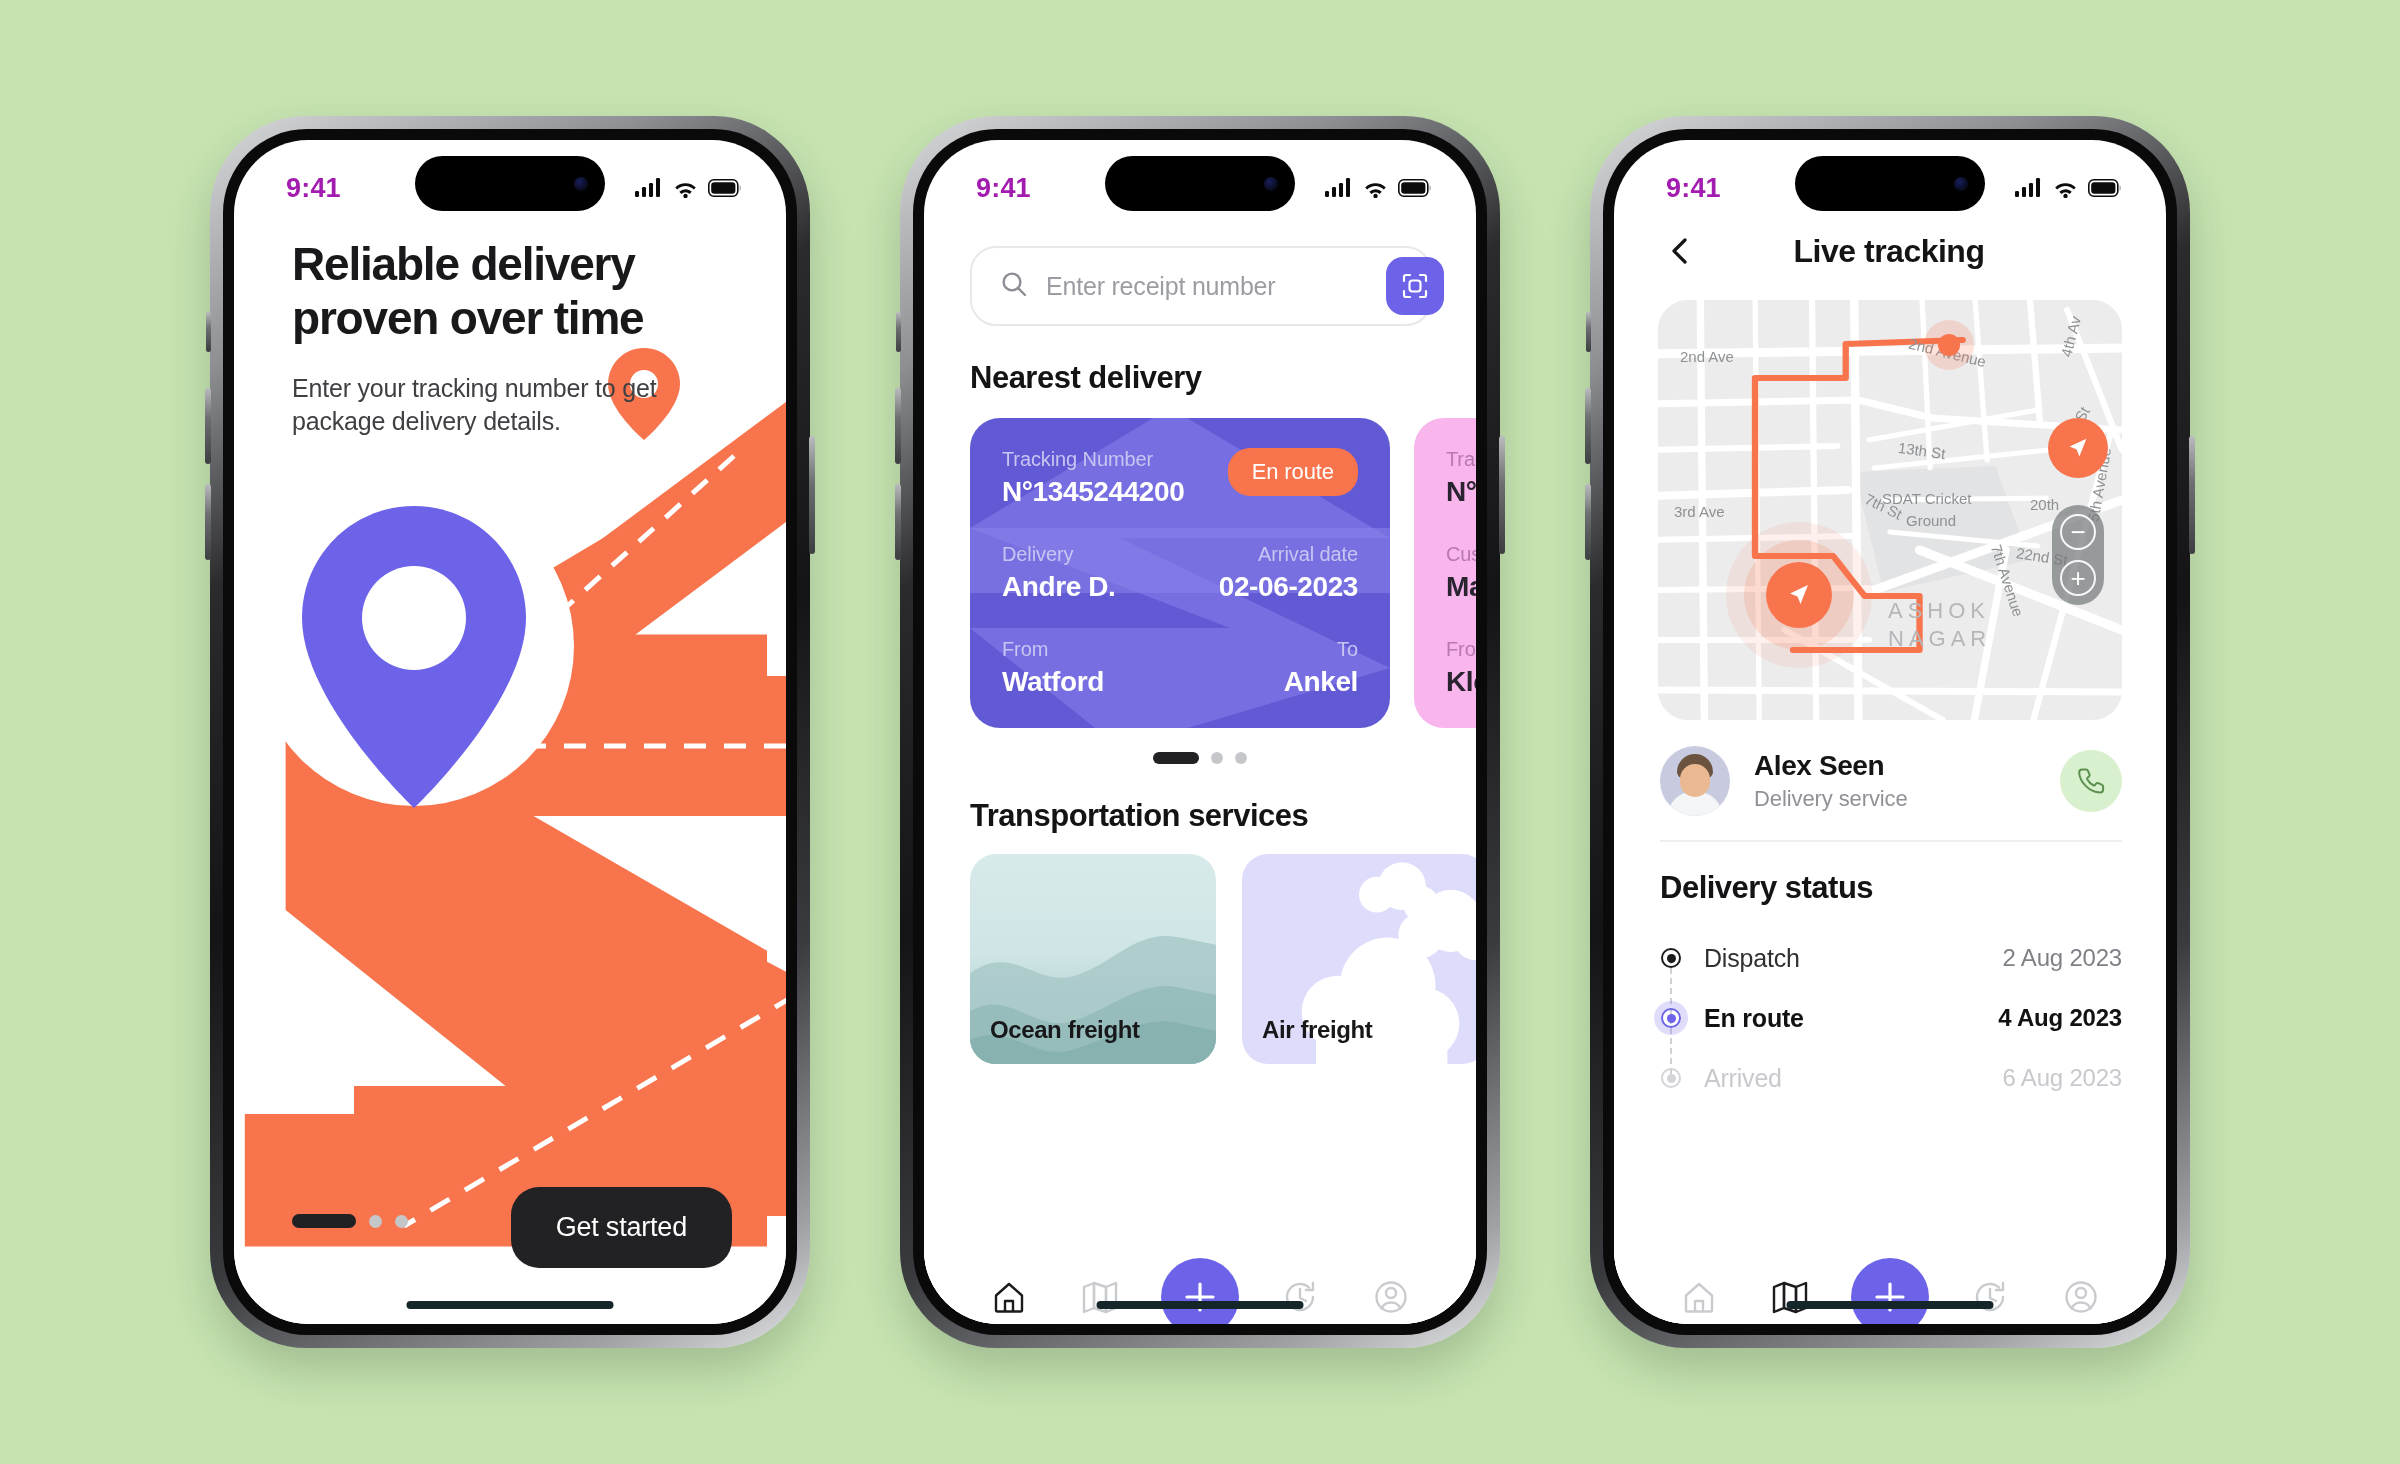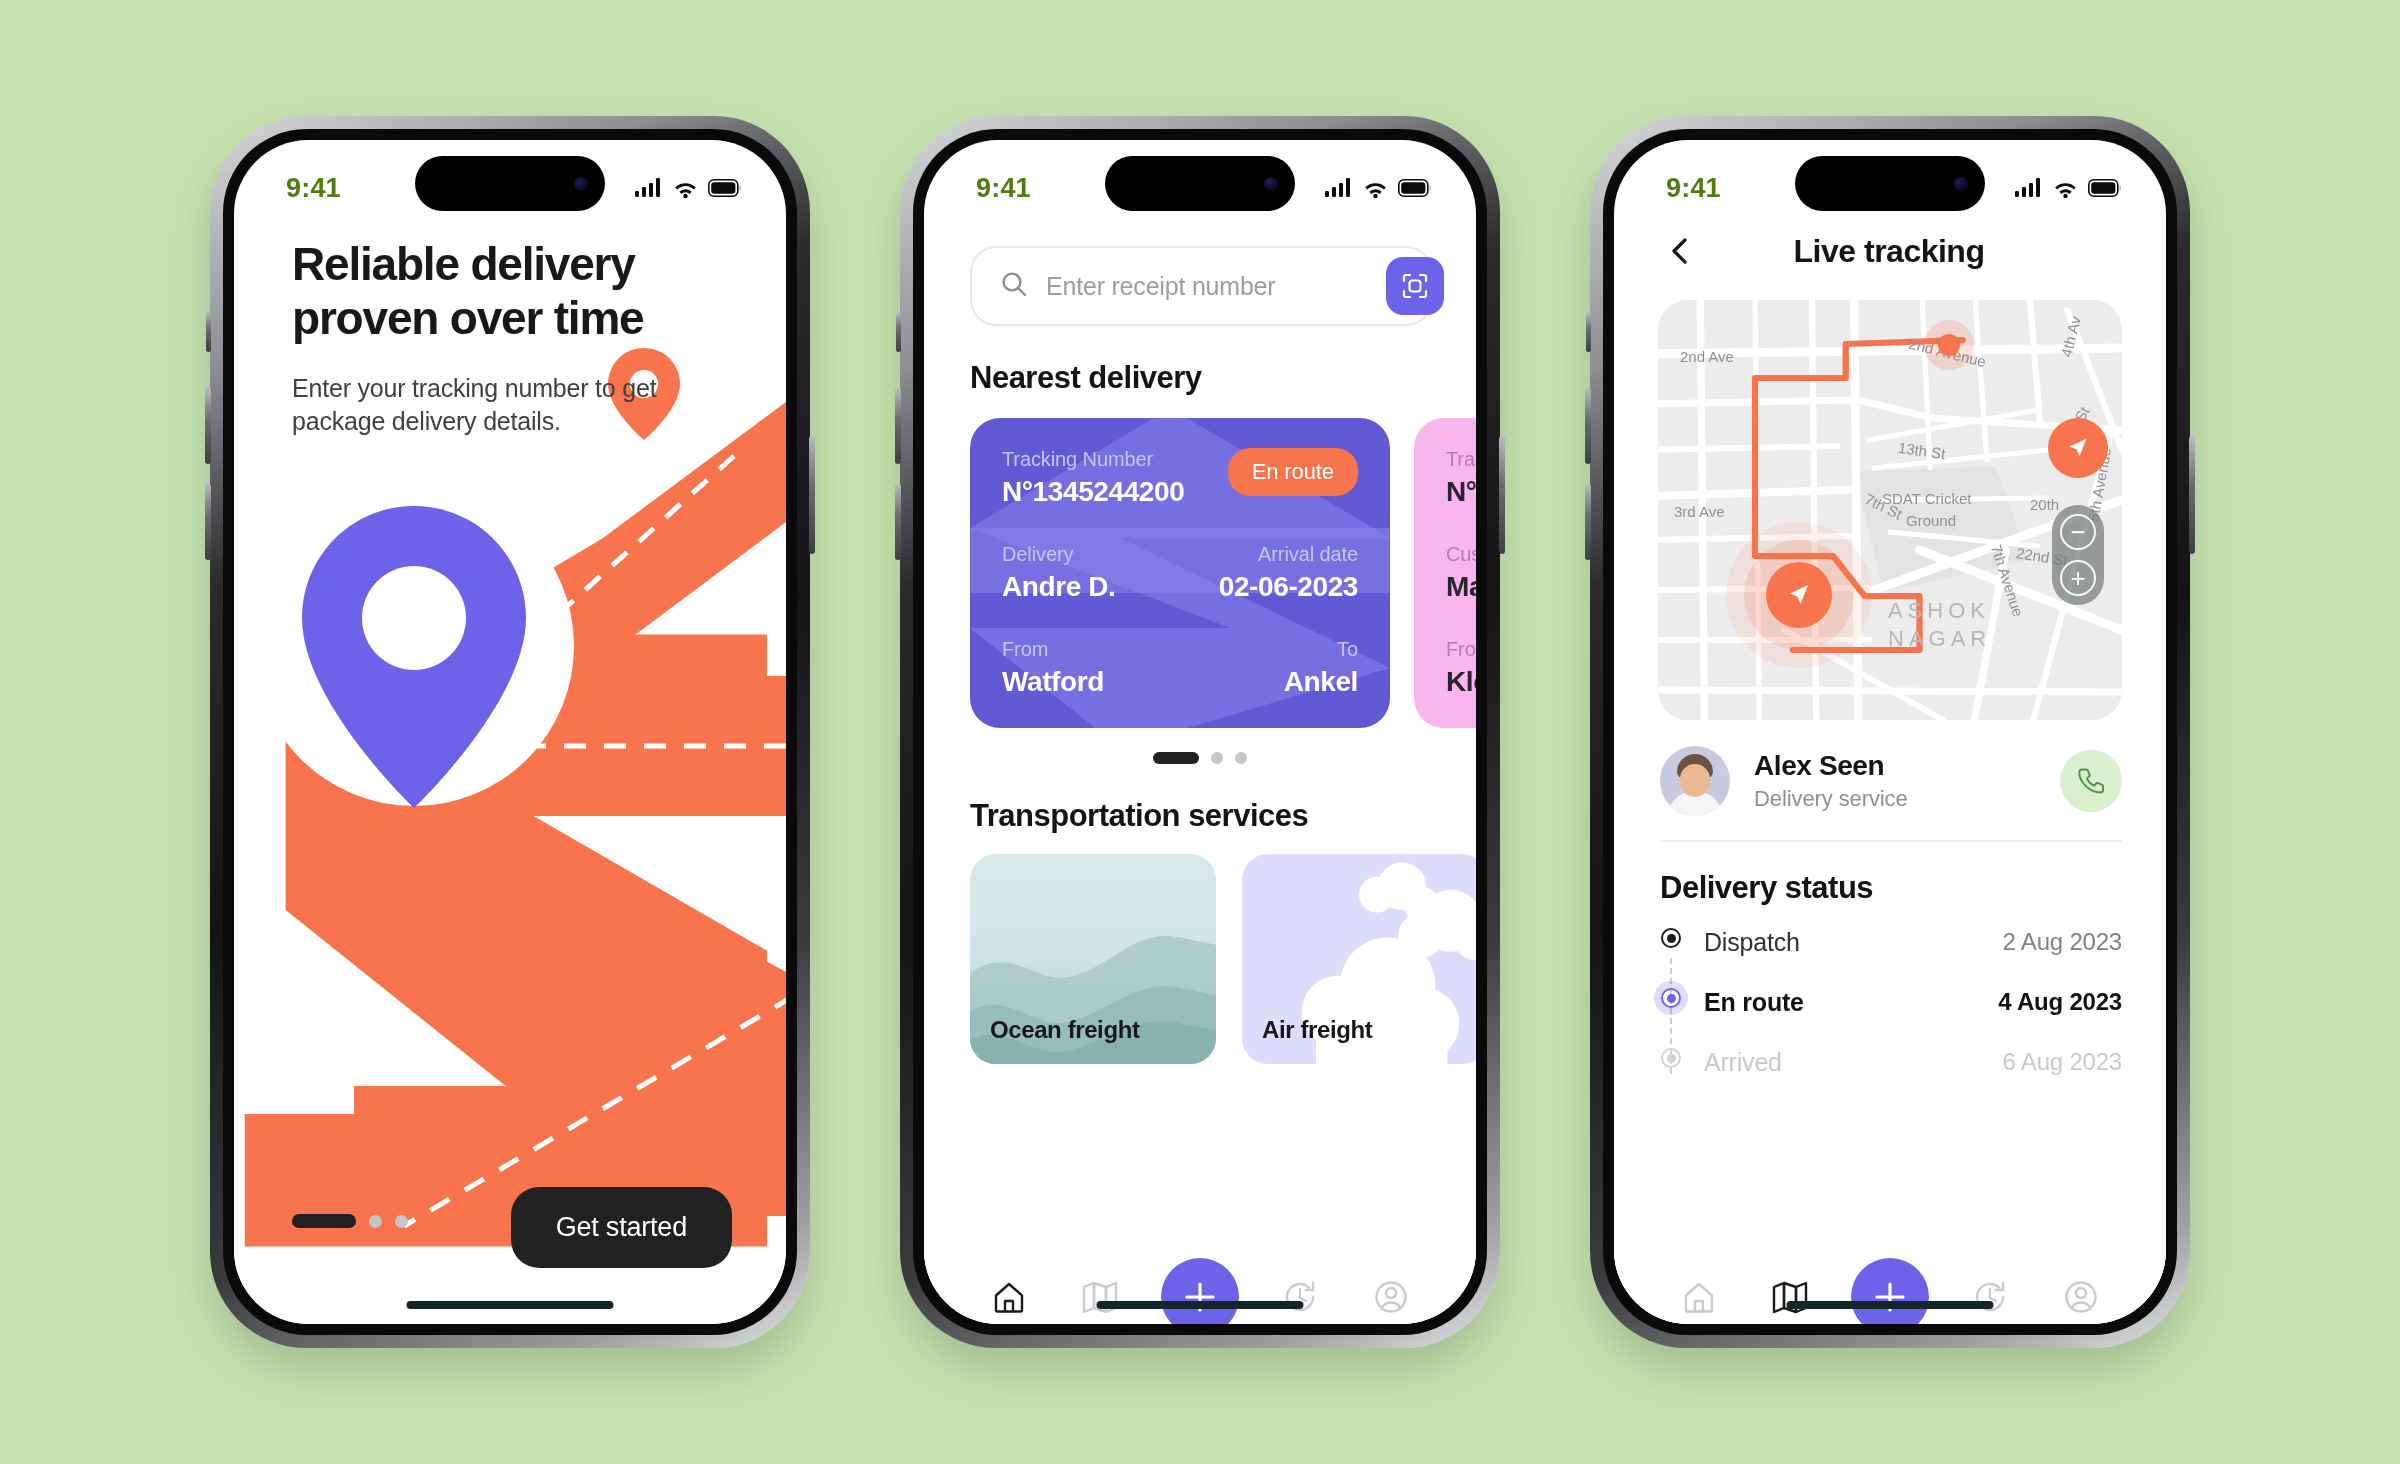--- a/index.html
+++ b/index.html
@@ -54,21 +54,21 @@
 
   
   .statusbar {
     position: relative;
     height: 76px;
     display: flex; align-items: center;
     justify-content: space-between;
     padding: 20px 44px 0 52px;
     z-index: 40;
   }
-  .sb-time { font-size: 27px; font-weight: 700; color: #4d7c0f; letter-spacing: .2px; }
+  .sb-time { font-size: 27px; font-weight: 700; color: #a21caf; letter-spacing: .2px; }
   .sb-right { display: flex; align-items: center; gap: 10px; }
   .sb-icons svg { display: block; }
   .dyn-island {
     position: absolute;
     top: 16px; left: 50%; transform: translateX(-50%);
     width: 190px; height: 55px;
     background: #000; border-radius: 30px;
     z-index: 50;
   }
   .dyn-island::after {
@@ -309,21 +309,21 @@
     border:none; cursor:pointer; flex:0 0 auto;
   }
   .divider { height: 2px; background:#edeef0; margin: 0 44px 0 46px; }
 
   .status-title {
     font-size: 31px; font-weight: 700; color:#141416;
     letter-spacing:-.5px; padding: 28px 46px 0 46px;
   }
   .timeline { padding: 22px 44px 0 46px; position: relative; }
   .tl-row {
-    display:flex; align-items:flex-start; position:relative;
+    display:flex; align-items:center; position:relative;
     height: 60px;
   }
   .tl-marker {
     width: 22px; flex: 0 0 auto; display:flex; align-items:center; justify-content:center;
     position: relative;
   }
   .tl-ring {
     width: 20px; height:20px; border-radius:50%;
     border: 2.5px solid #1b1b1d; display:flex; align-items:center; justify-content:center;
   }

